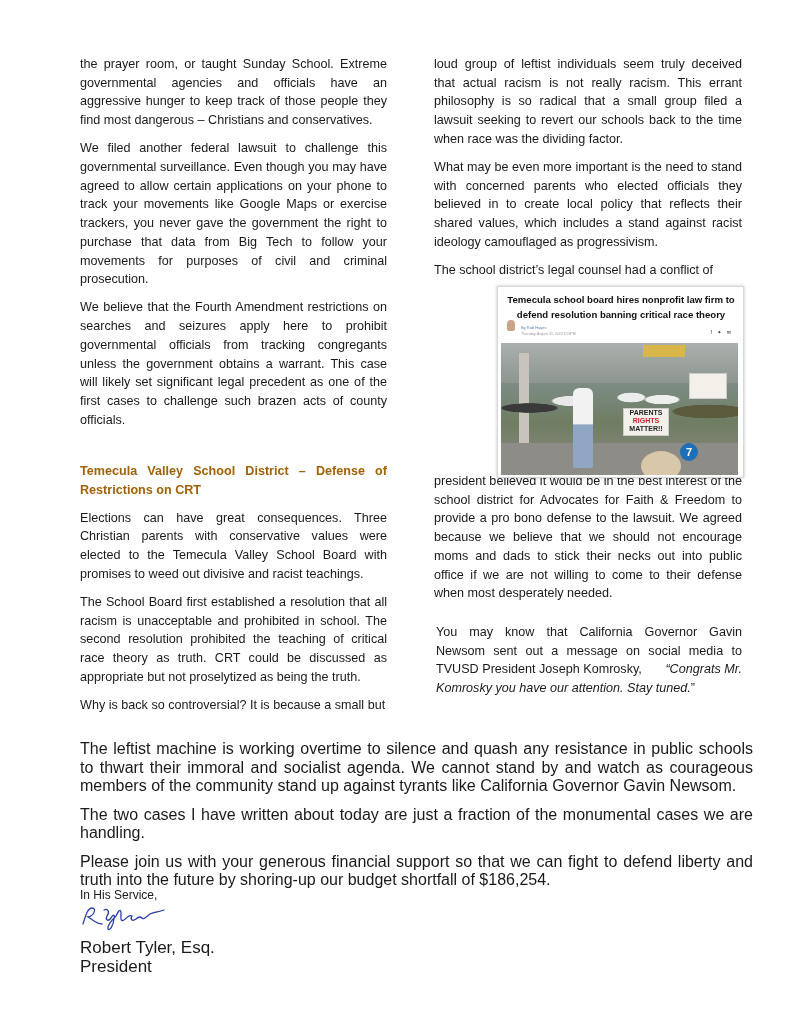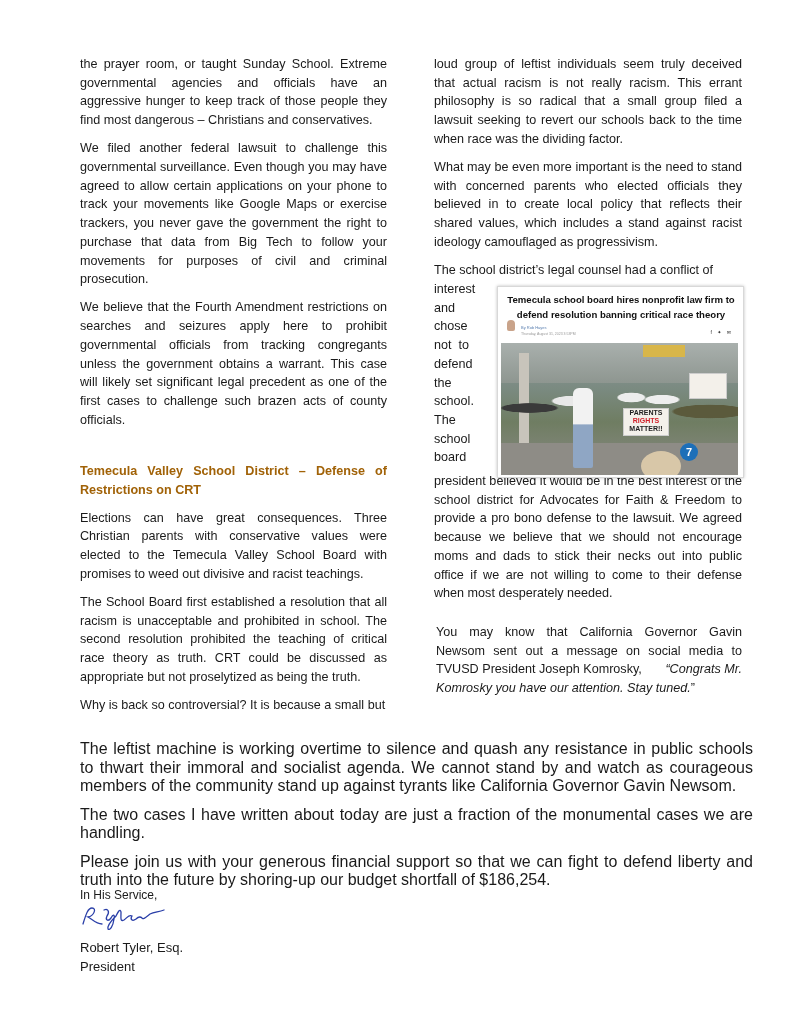--- a/index.html
+++ b/index.html
@@ -33,21 +33,21 @@
           font-weight: bold; text-align: center; color: #222; }
   .sign .red { color: #d0212a; }
   .abc7 { position: absolute; right: 40px; bottom: 14px; width: 18px; height: 18px; border-radius: 50%;
           background: #1d6fb8; color: #fff; font-size: 11px; font-weight: bold; text-align: center; line-height: 18px; }
   .col-right p.boxed { margin-top: 20px; padding-left: 2px; }
   .full { position: absolute; left: 65px; width: 673px; font-size: 16px; line-height: 18.7px; text-align: justify; }
   .full p { margin: 0 0 9.5px 0; }
   .full-1 { top: 740px; }
   .sig { position: absolute; left: 65px; top: 886px; font-size: 12px; line-height: 18.7px; }
   .sig-mark { position: absolute; left: 65px; top: 902px; width: 90px; height: 30px; }
-  .sig-name { position: absolute; left: 65px; top: 938px; font-size: 13px; line-height: 19px; }
+  .sig-name { position: absolute; left: 65px; top: 938px; font-size: 17px; line-height: 19px; }
   em { font-style: italic; margin-left: 20px; }
 </style>
 </head>
 <body>
 
 <div class="page">
 
   <div class="col col-left">
     <p>the prayer room, or taught Sunday School. Extreme governmental agencies and officials have an aggressive hunger to keep track of those people they find most dangerous – Christians and conservatives.</p>
     <p>We filed another federal lawsuit to challenge this governmental surveillance. Even though you may have agreed to allow certain applications on your phone to track your movements like Google Maps or exercise trackers, you never gave the government the right to purchase that data from Big Tech to follow your movements for purposes of civil and criminal prosecution.</p>
@@ -58,32 +58,20 @@
     <p>The School Board first established a resolution that all racism is unacceptable and prohibited in school. The second resolution prohibited the teaching of critical race theory as truth. CRT could be discussed as appropriate but not proselytized as being the truth.</p>
     <p>Why is back so controversial? It is because a small but</p>
   </div>
 
   <div class="col col-right">
     <p>loud group of leftist individuals seem truly deceived that actual racism is not really racism. This errant philosophy is so radical that a small group filed a lawsuit seeking to revert our schools back to the time when race was the dividing factor.</p>
     <p>What may be even more important is the need to stand with concerned parents who elected officials they believed in to create local policy that reflects their shared values, which includes a stand against racist ideology camouflaged as progressivism.</p>
 
     <div class="wrap-block">
       <p class="wrap-first">The school district’s legal counsel had a conflict of</p>
-      <div class="wrap-words" style="top:19px;">
-        <span>interest</span>
-        <span>and</span>
-        <span>chose</span>
-        <span style="white-space:pre;">not  to</span>
-        <span>defend</span>
-        <span>the</span>
-        <span>school.</span>
-        <span>The</span>
-        <span>school</span>
-        <span>board</span>
-      </div>
 
       <div class="news-card">
         <div class="news-title">Temecula school board hires nonprofit law firm to defend resolution banning critical race theory</div>
         <div class="news-meta">
           <div class="news-avatar"></div>
           <div class="news-author">By Rob Hayes</div>
           <div class="news-date">Thursday, August 31, 2023 3:53PM</div>
           <div class="news-share">f ✦ ✉</div>
         </div>
         <div class="news-photo">

